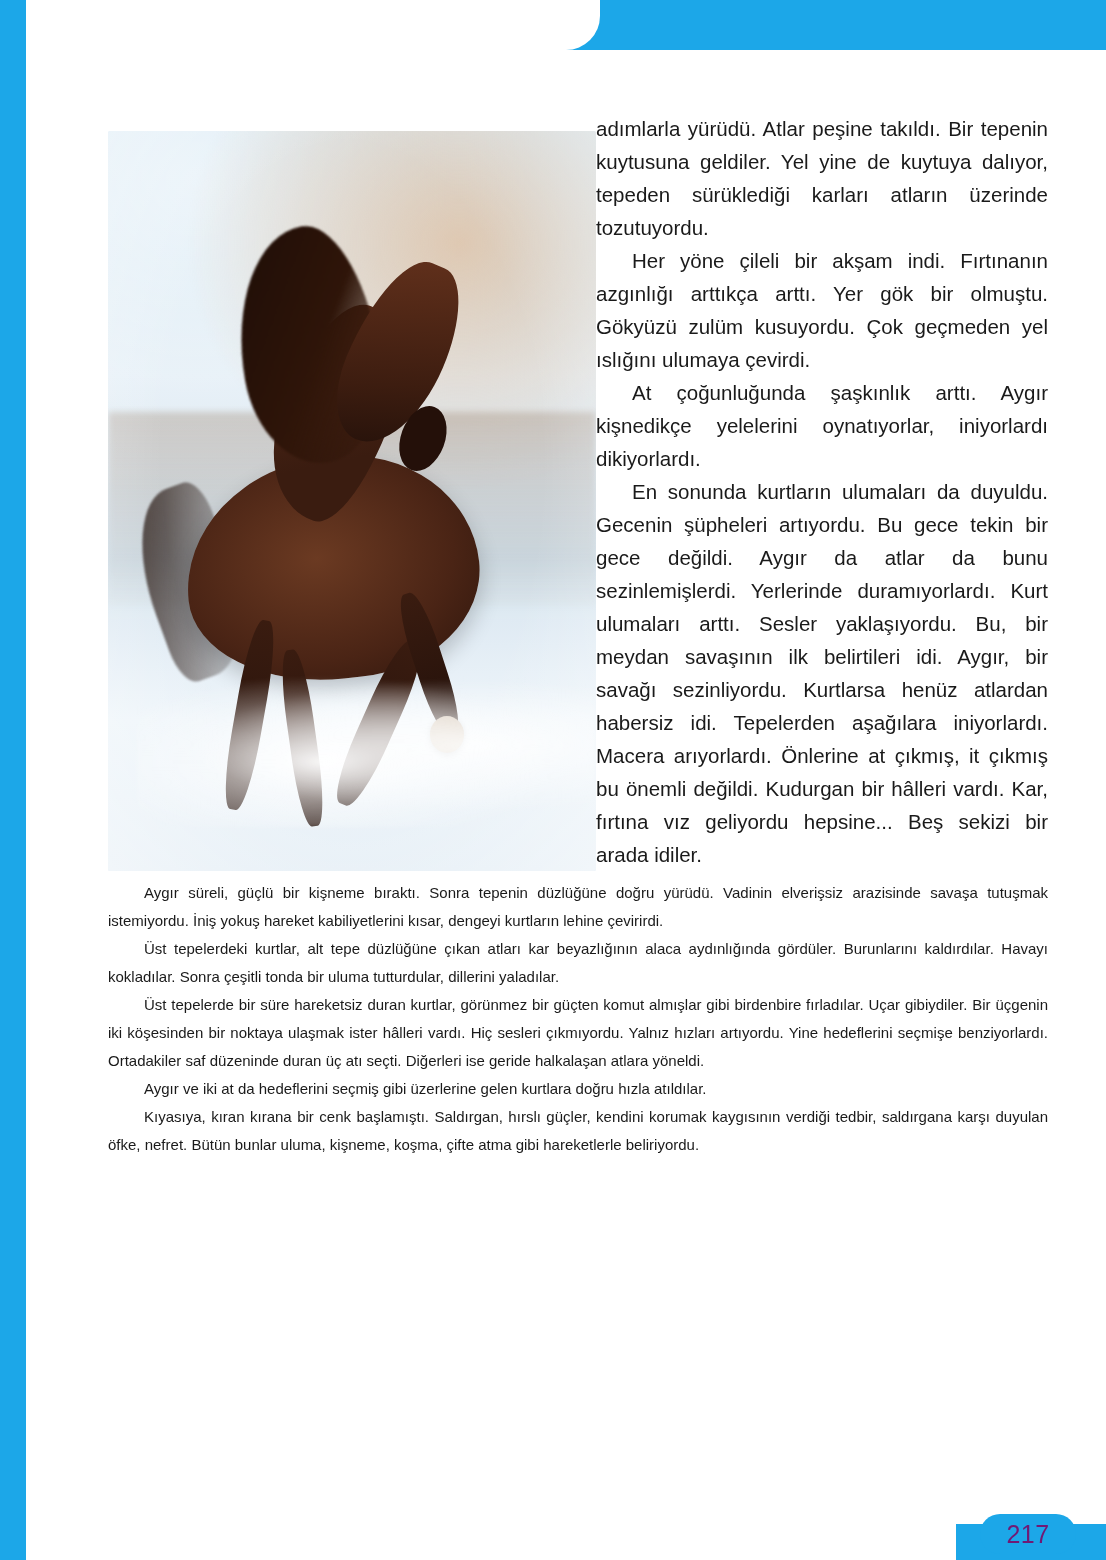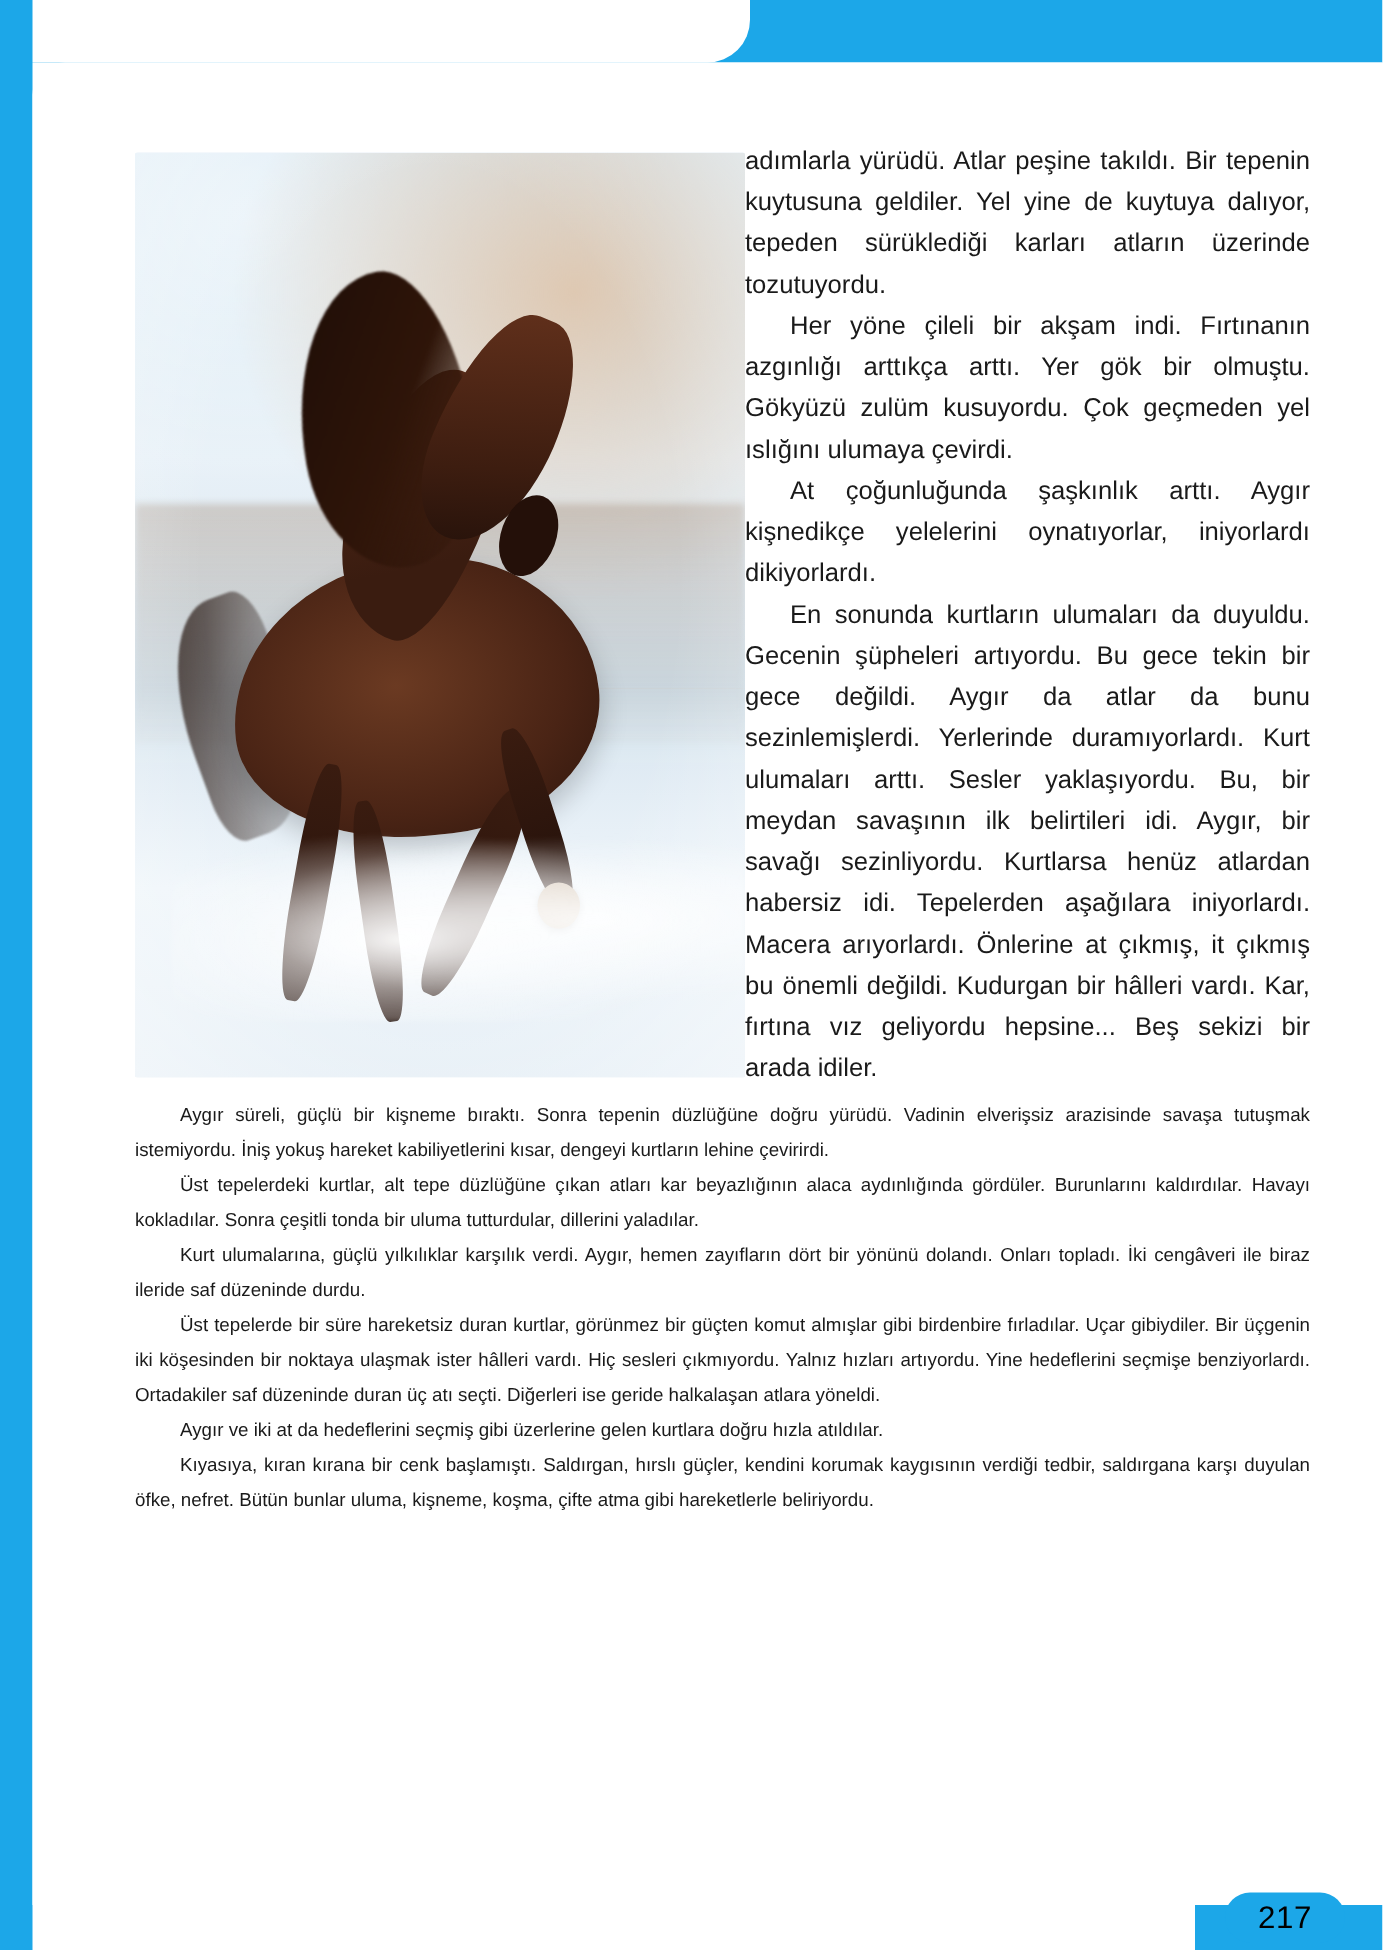--- a/index.html
+++ b/index.html
@@ -62,39 +62,39 @@
     background: #ffffff;
   }
   .page-number-pill {
     position: absolute;
     right: 30px;
     bottom: 6px;
     min-width: 96px;
     height: 40px;
     background: #1ca7e8;
     border-radius: 20px;
-    color: #000000;
+    color: #701a75;
     font-size: 25px;
     display: flex;
     align-items: center;
     justify-content: center;
     letter-spacing: 0.5px;
   }
 
   
   .content {
     position: absolute;
     left: 108px;
     top: 112px;
     width: 940px;
   }
 
   .top-block {
     display: flex;
-    align-items: center;
+    align-items: flex-end;
     gap: 0;
   }
 
   .figure {
     width: 488px;
     height: 740px;
     flex: 0 0 488px;
     position: relative;
     overflow: hidden;
     border-radius: 2px;
@@ -304,19 +304,18 @@
       <p class="indent">Her yöne çileli bir akşam indi. Fırtınanın azgınlığı arttıkça arttı. Yer gök bir olmuştu. Gökyüzü zulüm kusuyordu. Çok geçmeden yel ıslığını ulumaya çevirdi.</p>
       <p class="indent">At çoğunluğunda şaşkınlık arttı. Aygır kişnedikçe yelelerini oynatıyorlar, iniyorlardı dikiyorlardı.</p>
       <p class="indent">En sonunda kurtların ulumaları da duyuldu. Gecenin şüpheleri artıyordu. Bu gece tekin bir gece değildi. Aygır da atlar da bunu sezinlemişlerdi. Yerlerinde duramıyorlardı. Kurt ulumaları arttı. Sesler yaklaşıyordu. Bu, bir meydan savaşının ilk belirtileri idi. Aygır, bir savağı sezinliyordu. Kurtlarsa henüz atlardan habersiz idi. Tepelerden aşağılara iniyorlardı. Macera arıyorlardı. Önlerine at çıkmış, it çıkmış bu önemli değildi. Kudurgan bir hâlleri vardı. Kar, fırtına vız geliyordu hepsine... Beş sekizi bir arada idiler.</p>
     </div>
 
   </div>
 
   <div class="full-width">
     <p class="first">Aygır süreli, güçlü bir kişneme bıraktı. Sonra tepenin düzlüğüne doğru yürüdü. Vadinin elverişsiz arazisinde savaşa tutuşmak istemiyordu. İniş yokuş hareket kabiliyetlerini kısar, dengeyi kurtların lehine çevirirdi.</p>
     <p>Üst tepelerdeki kurtlar, alt tepe düzlüğüne çıkan atları kar beyazlığının alaca aydınlığında gördüler. Burunlarını kaldırdılar. Havayı kokladılar. Sonra çeşitli tonda bir uluma tutturdular, dillerini yaladılar.</p>
-    <p>Kurt ulumalarına, güçlü yılkılıklar karşılık verdi. Aygır, hemen zayıfların dört bir yönünü dolandı. Onları topladı. İki cengâveri ile biraz ileride saf düzeninde durdu.</p>
     <p>Üst tepelerde bir süre hareketsiz duran kurtlar, görünmez bir güçten komut almışlar gibi birdenbire fırladılar. Uçar gibiydiler. Bir üçgenin iki köşesinden bir noktaya ulaşmak ister hâlleri vardı. Hiç sesleri çıkmıyordu. Yalnız hızları artıyordu. Yine hedeflerini seçmişe benziyorlardı. Ortadakiler saf düzeninde duran üç atı seçti. Diğerleri ise geride halkalaşan atlara yöneldi.</p>
     <p>Aygır ve iki at da hedeflerini seçmiş gibi üzerlerine gelen kurtlara doğru hızla atıldılar.</p>
     <p>Kıyasıya, kıran kırana bir cenk başlamıştı. Saldırgan, hırslı güçler, kendini korumak kaygısının verdiği tedbir, saldırgana karşı duyulan öfke, nefret. Bütün bunlar uluma, kişneme, koşma, çifte atma gibi hareketlerle beliriyordu.</p>
   </div>
 
 </div>
 
 </body></html>

